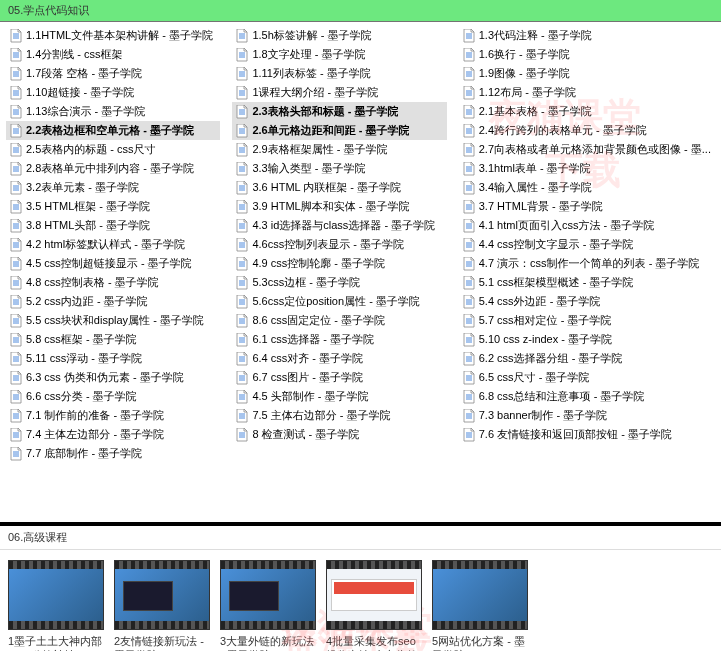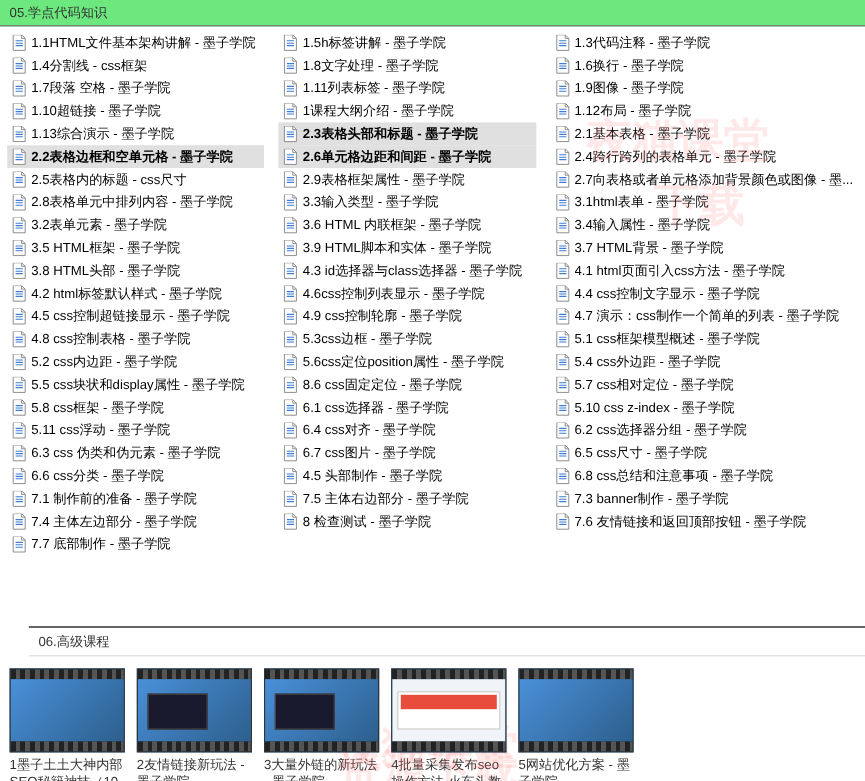--- a/index.html
+++ b/index.html
@@ -1,18 +1,18 @@
 <!DOCTYPE html>
 <html><head>
 <meta charset="utf-8">
 <style>
 * { margin: 0; padding: 0; box-sizing: border-box; }
 body { font-family: "Microsoft YaHei", SimSun, sans-serif; font-size: 11px; background: #fff; width: 721px; }
 .section-header { background: #6de87f; padding: 3px 8px; font-size: 11px; color: #333; border-bottom: 1px solid #737373; }
-.section-header.plain { background: #fff; border-top: 1px solid #000000; border-bottom: 1px solid #ddd; padding: 4px 8px; margin-left: 24px; }
+.section-header.plain { background: #fff; border-top: 4px solid #000000; border-bottom: 1px solid #ddd; padding: 4px 8px; }
 .list-container { display: flex; padding: 4px 0; position: relative; }
 .col { flex: 1; padding: 0 6px; }
 .item { display: flex; align-items: center; padding: 2px 4px; cursor: pointer; white-space: nowrap; overflow: hidden; }
 .item.highlight { background: #e0e0e0; font-weight: bold; }
 .doc-icon { width: 12px; height: 14px; margin-right: 4px; flex-shrink: 0; display: inline-flex; align-items: center; justify-content: center; }
 .doc-icon svg { width: 12px; height: 14px; }
 .item-text { color: #000; font-size: 11px; overflow: hidden; text-overflow: ellipsis; }
 .watermark { position: absolute; font-size: 38px; color: rgba(255,100,100,0.15); font-weight: bold; pointer-events: none; font-family: KaiTi, serif; }
 .wm1 { top: 70px; right: 80px; }
 .wm2 { top: 123px; right: 100px; }

